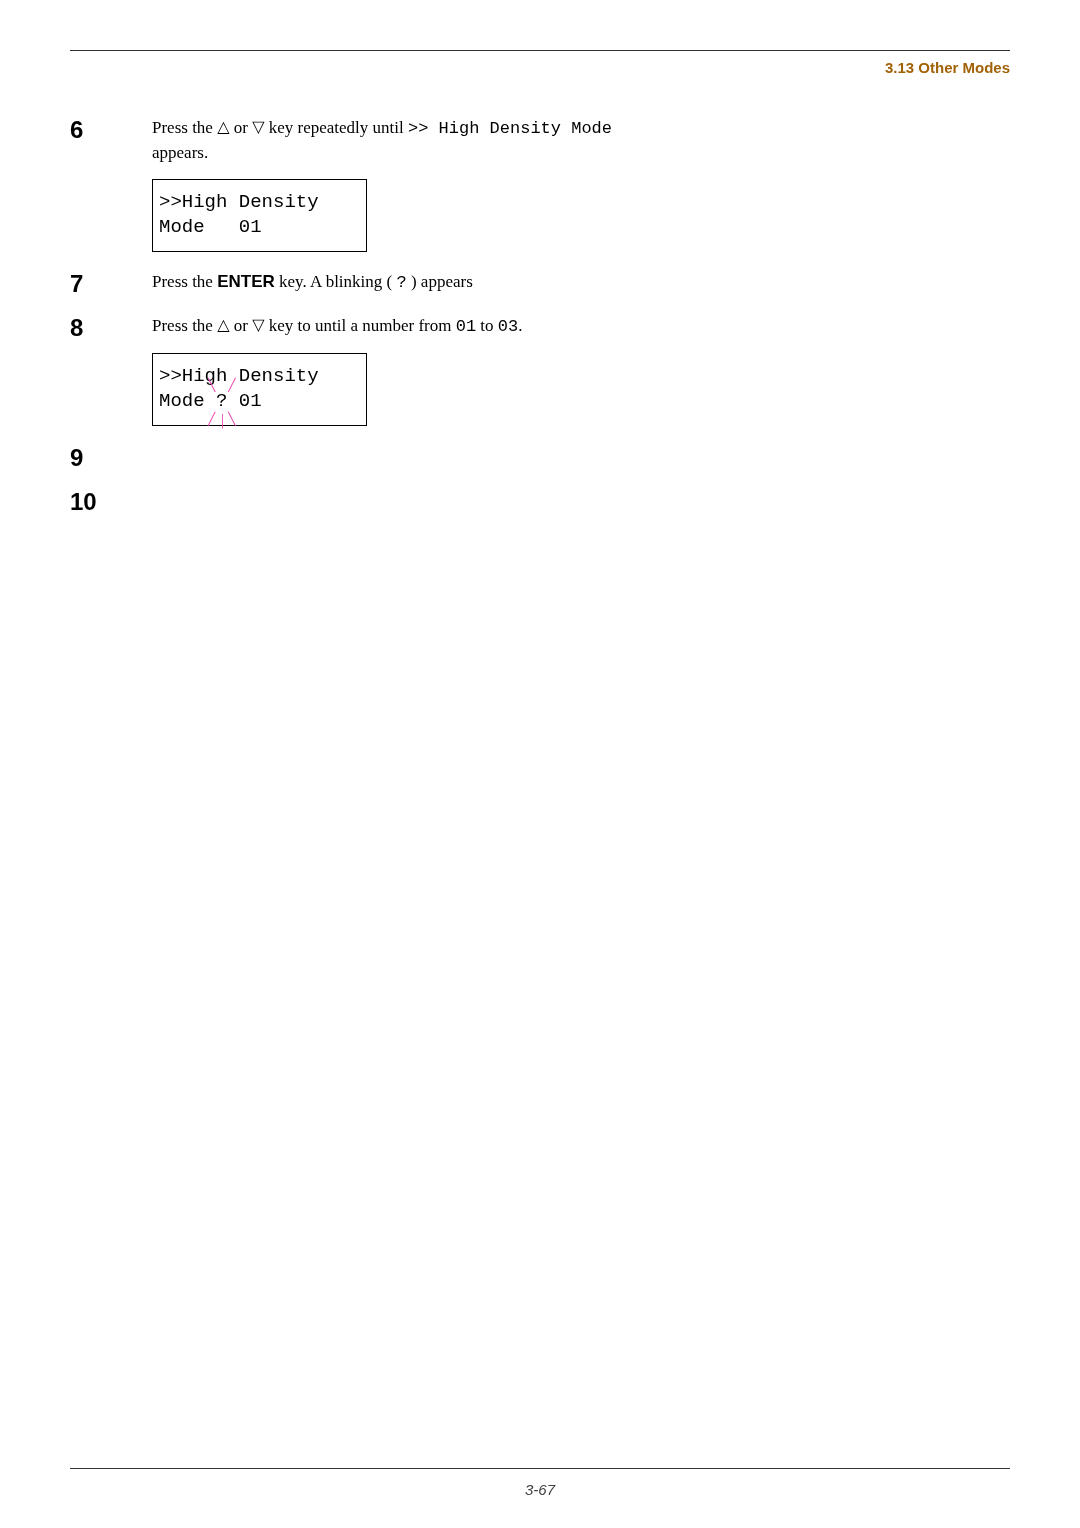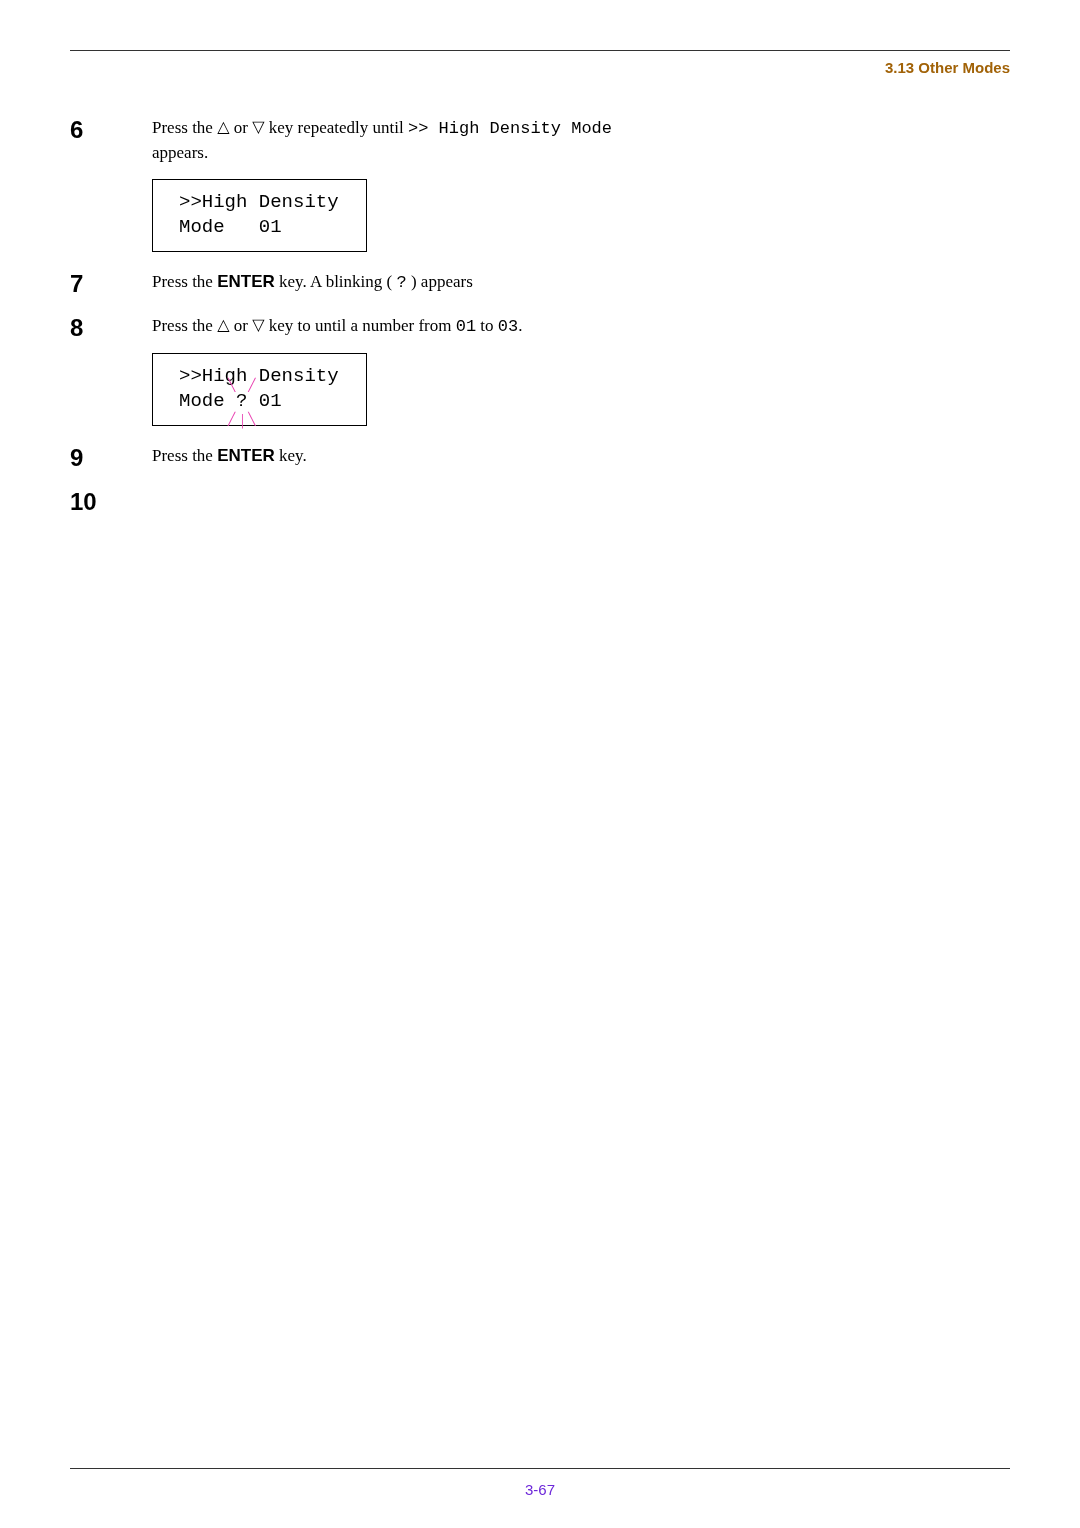--- a/index.html
+++ b/index.html
@@ -66,21 +66,21 @@
   }
   .triangle {
     font-family: Arial, sans-serif;
     font-size: 16px;
     display: inline-block;
     position: relative;
     top: -1px;
   }
   .display-box {
     border: 1px solid #000;
-    padding: 10px 26px;
+    padding: 10px 6px;
     margin-top: 14px;
     width: 215px;
     font-family: "Courier New", Courier, monospace;
     font-size: 19px;
     line-height: 1.35;
     white-space: pre;
     box-sizing: border-box;
     position: relative;
   }
   .blink-wrap {
@@ -99,21 +99,22 @@
   }
   .hr-bottom {
     border: none;
     border-top: 1px solid #333;
     margin: 0 0 12px 0;
   }
   .page-number {
     text-align: center;
     font-family: Arial, Helvetica, sans-serif;
     font-size: 15px;
-    color: #6d28d9;
+    color: #404040;
+    font-style: italic;
   }
 </style>
 </head>
 <body>
 
 <div class="page">
 
   <hr class="hr-top">
   <div class="header">3.13 Other Modes</div>
 
@@ -139,23 +140,20 @@
       <div class="step-number">8</div>
       <div class="step-body">
         <span>Press the </span><span class="triangle">△</span><span> or </span><span class="triangle">▽</span><span> key to until a number from </span><span class="mono">01</span><span> to </span><span class="mono">03</span><span>.</span>
         <div class="display-box"><span>&gt;&gt;High Density</span>
 <span>Mode </span><span class="blink-wrap"><span class="blink-rays" style="top:-12px; left:-8px;">╲</span><span class="blink-rays" style="top:-12px; right:-8px;">╱</span><span>?</span><span class="blink-rays" style="bottom:-12px; left:-8px;">╱</span><span class="blink-rays" style="bottom:-12px; right:-8px;">╲</span><span class="blink-rays" style="bottom:-14px; left:3px;">│</span></span><span> 01</span></div>
       </div>
     </div>
 
     <div class="step">
       <div class="step-number">9</div>
-      <div class="step-body">
-        <span>Press the </span><span class="bold-sans">ENTER</span><span> key.</span>
-      </div>
     </div>
 
     <div class="step">
       <div class="step-number">10</div>
     </div>
 
   </div>
 
   <div class="footer">
     <hr class="hr-bottom">

